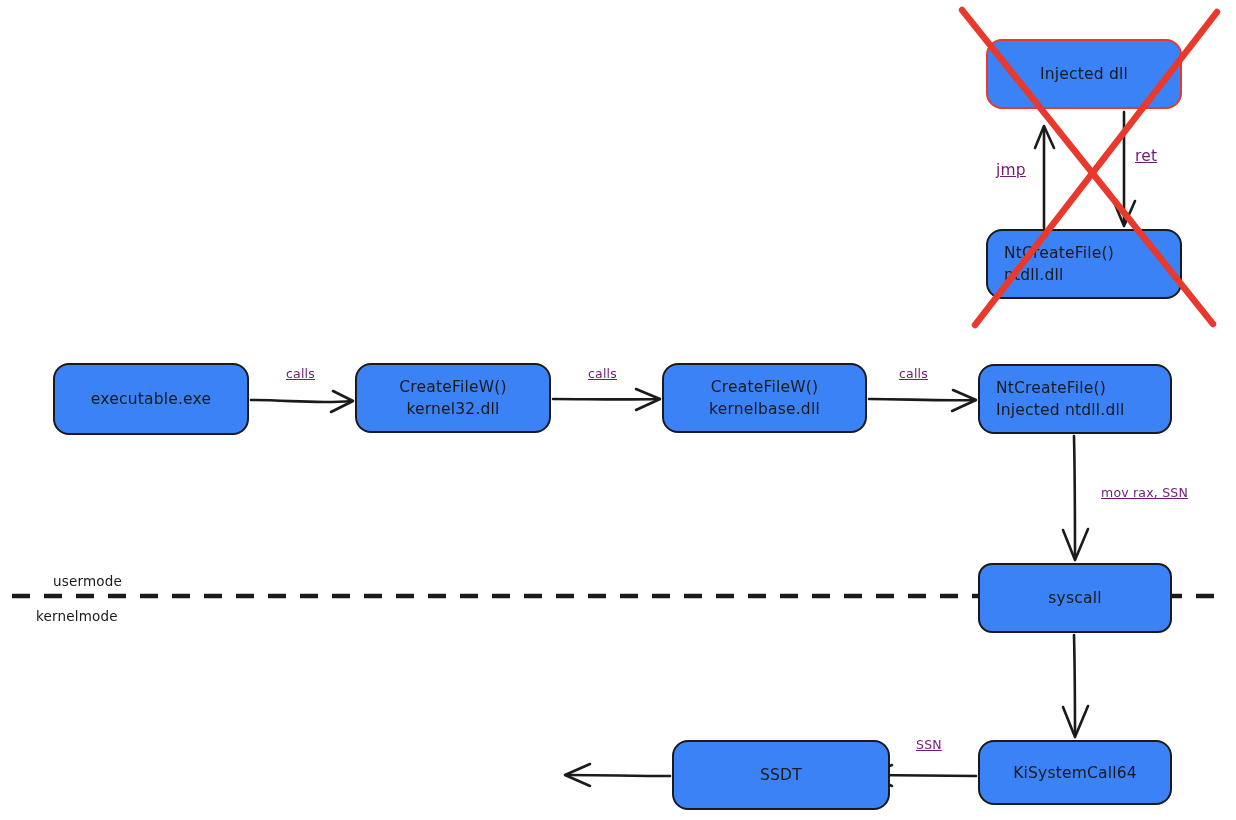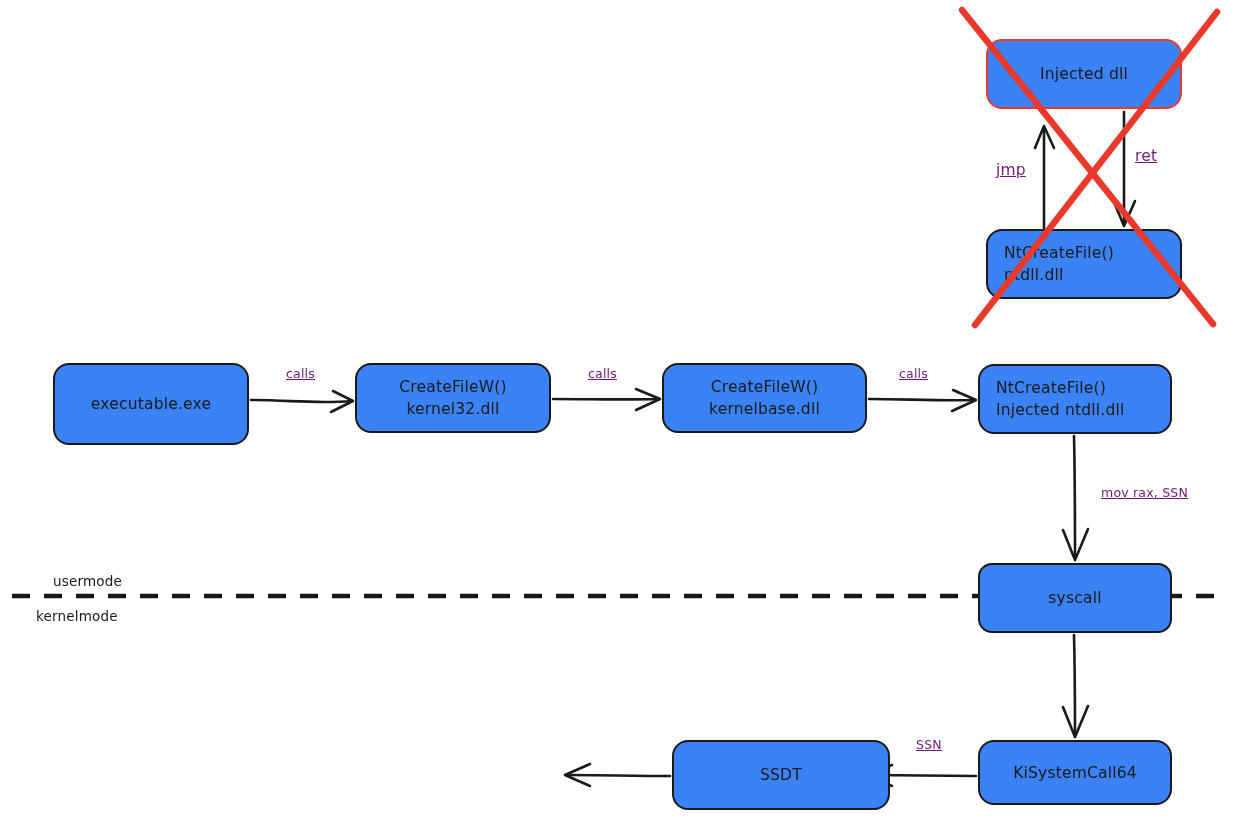--- a/index.html
+++ b/index.html
@@ -120,21 +120,21 @@
 
   <div class="node center red" style="left:986px; top:39px; width:196px; height:70px;">
     <span class="ln">Injected dll</span>
   </div>
 
   <div class="node left" style="left:986px; top:229px; width:196px; height:70px;">
     <span class="ln">NtCreateFile()</span>
     <span class="ln">ntdll.dll</span>
   </div>
 
-  <div class="node center" style="left:53px; top:363px; width:196px; height:82px;">
+  <div class="node center" style="left:53px; top:363px; width:196px; height:72px;">
     <span class="ln">executable.exe</span>
   </div>
 
   <div class="node center" style="left:355px; top:363px; width:196px; height:70px;">
     <span class="ln">CreateFileW()</span>
     <span class="ln">kernel32.dll</span>
   </div>
 
   <div class="node center" style="left:662px; top:363px; width:205px; height:70px;">
     <span class="ln">CreateFileW()</span>

